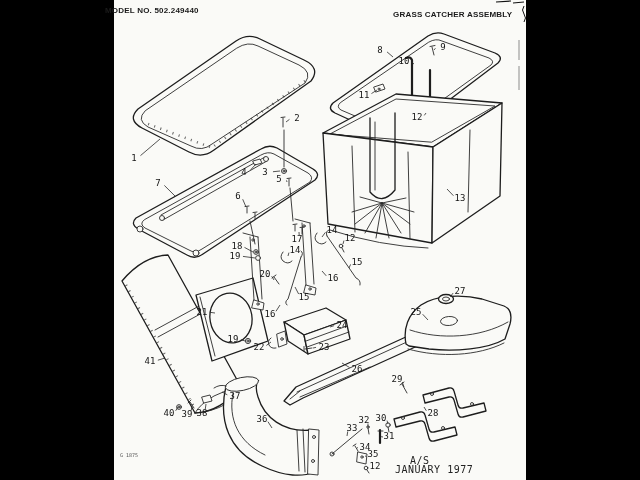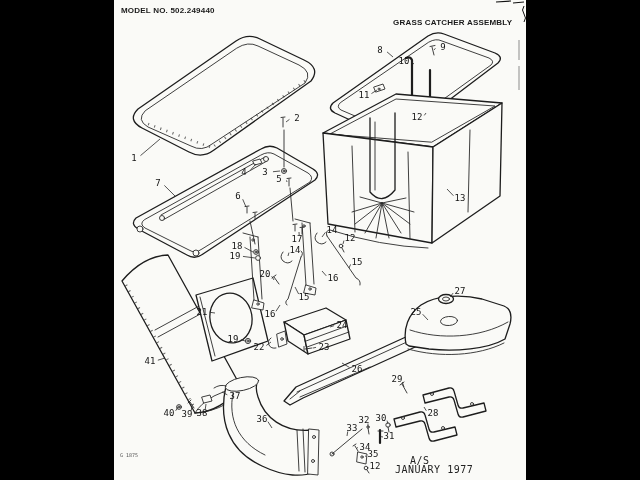--- a/index.html
+++ b/index.html
@@ -2,22 +2,22 @@
 <html><head>
 <meta charset="utf-8">
 <style>
   html,body{margin:0;padding:0;background:#000;}
   #stage{position:relative;width:640px;height:480px;background:#000;overflow:hidden;
          font-family:"Liberation Sans",sans-serif;}
   #paper{position:absolute;left:114px;top:0;width:412px;height:480px;background:#fafaf7;}
   svg{position:absolute;left:0;top:0;}
   .hdr{position:absolute;font-family:"Liberation Sans",sans-serif;font-weight:bold;
        font-size:8px;color:#1a1a1a;letter-spacing:.2px;white-space:nowrap;}
-  .hdr-left{left:121px;top:6px;}
-  .hdr-right{left:393px;top:18px;text-align:right;}
+  .hdr-left{left:105px;top:6px;}
+  .hdr-right{left:393px;top:10px;text-align:right;}
   .ftr{position:absolute;font-family:"DejaVu Sans Mono",monospace;font-size:10px;
        color:#222;white-space:nowrap;letter-spacing:.5px;}
   .ftr-rev{left:410px;top:455px;}
   .ftr-date{left:395px;top:464px;}
   .microtext{position:absolute;left:120px;top:452px;font-size:5px;color:#555;
        font-family:"DejaVu Sans Mono",monospace;}
   .ln{fill:none;stroke:#1d1d1d;stroke-width:1.3;stroke-linejoin:round;stroke-linecap:round;}
   .ln2{fill:none;stroke:#2a2a2a;stroke-width:.9;stroke-linejoin:round;stroke-linecap:round;}
   .lnthick{fill:none;stroke:#1d1d1d;stroke-width:2.2;stroke-linecap:round;}
   .wf{fill:#fafaf7;}

